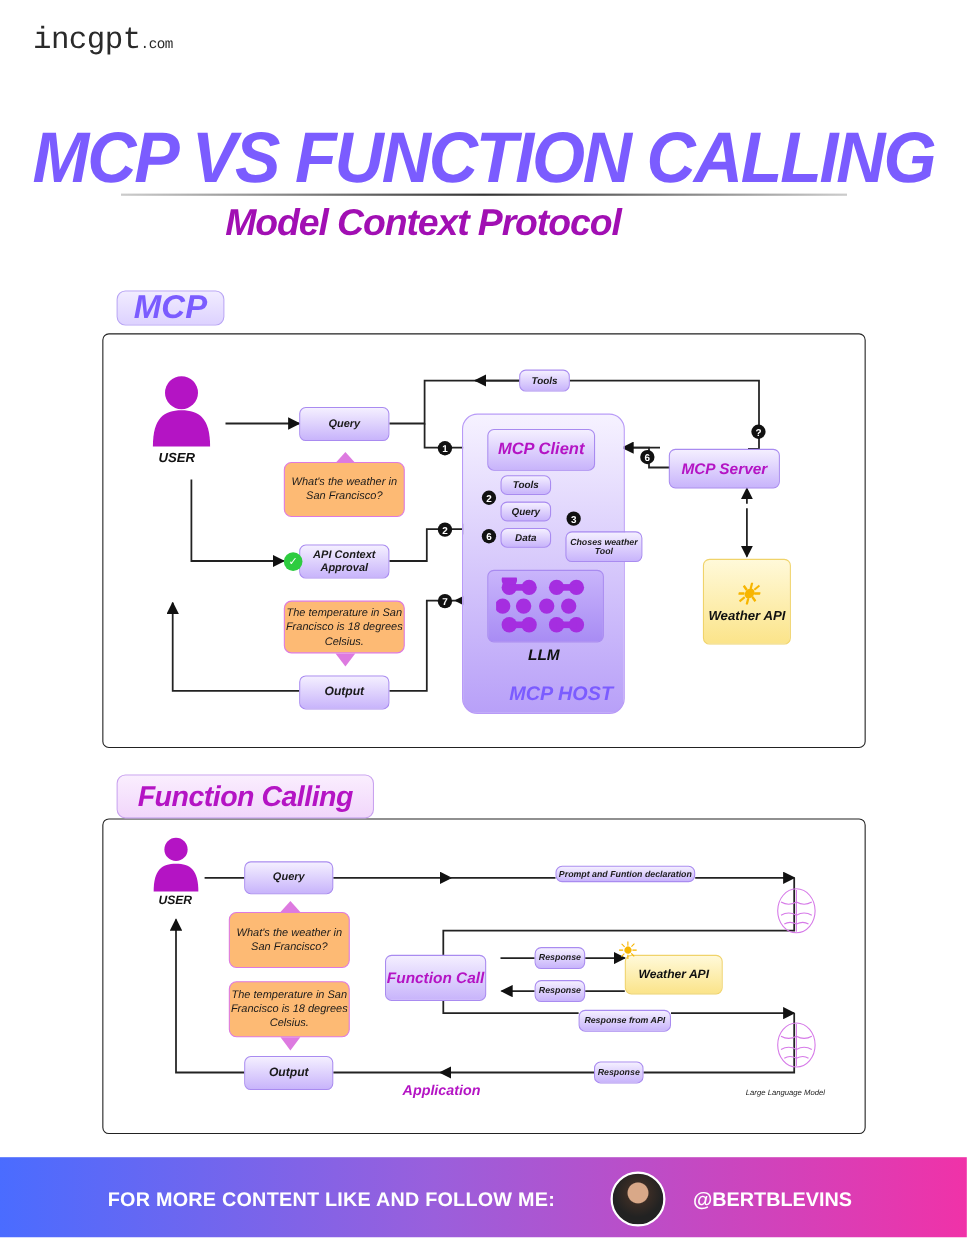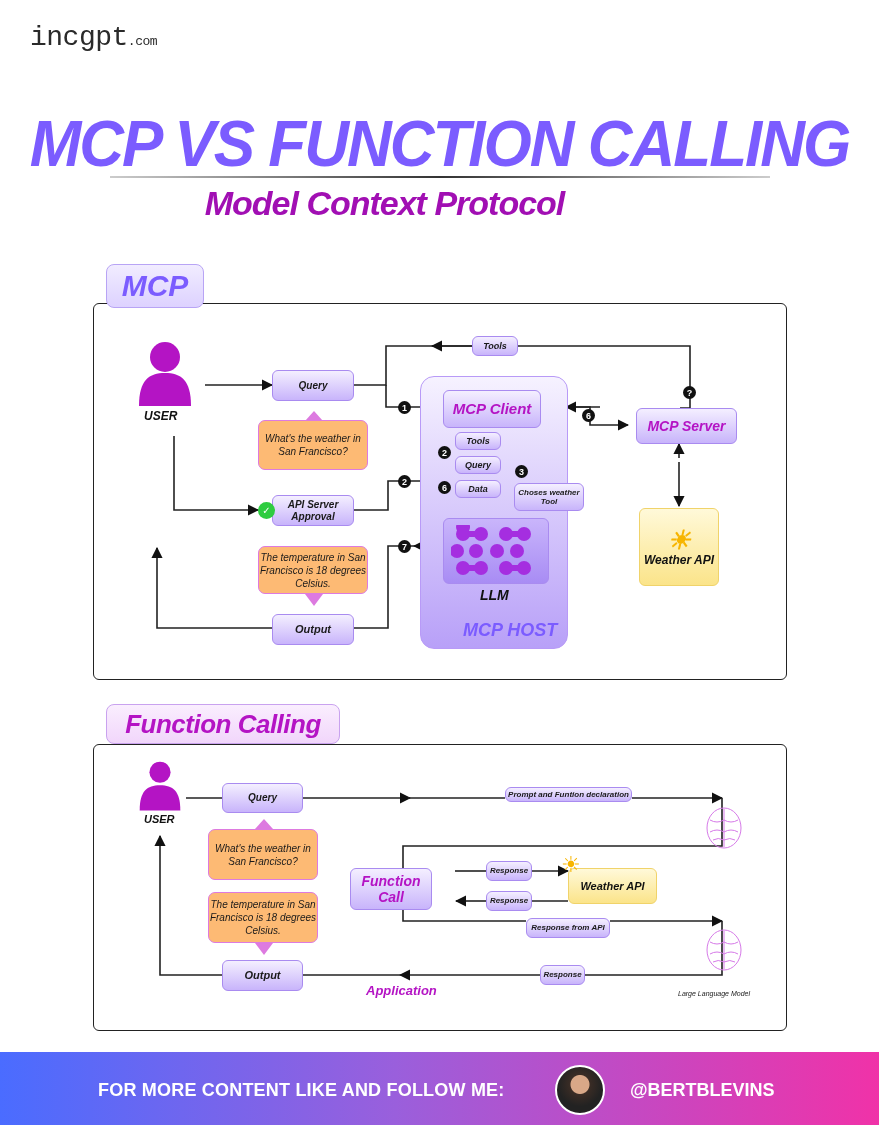--- a/index.html
+++ b/index.html
@@ -4,21 +4,21 @@
 <style>
   * { box-sizing: border-box; margin: 0; padding: 0; }
   body { width: 879px; height: 1125px; background: #ffffff; position: relative; overflow: hidden; font-family: "Liberation Sans", sans-serif; }
   .abs { position: absolute; }
   .logo { left: 30px; top: 22px; font-family: Liberation Mono, monospace; font-size: 28px; color: #2a2a2a; letter-spacing: -0.5px; }
   .logo small { font-size: 13px; }
   .title { left: 0; width: 879px; top: 108px; text-align: center; font-family: "Liberation Sans", sans-serif; font-weight: 900; font-style: italic; font-size: 62px; color: #7b5cff; letter-spacing: -2px; transform: scaleY(1.05); }
   .title-rule { left: 110px; top: 176px; width: 660px; height: 2px; background: linear-gradient(90deg, #ccc, #333 50%, #ccc); }
   .subtitle { left: 0; width: 769px; top: 184px; text-align: center; font-weight: 700; font-style: italic; font-size: 34px; color: #a10fb3; letter-spacing: -1px; }
   .sec-tab { border-radius: 8px; font-weight: 700; font-style: italic; display: flex; align-items: center; justify-content: center; border: 1.5px solid #c9a2ef; }
-  .tab-mcp { left: 106px; top: 264px; width: 98px; height: 44px; background: linear-gradient(#f1ecff, #ddd2ff); color: #7b5cff; font-size: 30px; border-color: #b8a4f5; }
+  .tab-mcp { left: 106px; top: 264px; width: 98px; height: 32px; background: linear-gradient(#f1ecff, #ddd2ff); color: #7b5cff; font-size: 30px; border-color: #b8a4f5; }
   .tab-fc { left: 106px; top: 704px; width: 234px; height: 40px; background: linear-gradient(#faeefe, #f1d6fb); color: #b414c4; font-size: 26px; letter-spacing: -0.5px; }
   .frame { border: 1.5px solid #222; border-radius: 6px; background: #fff; }
   .frame-mcp { left: 93px; top: 303px; width: 694px; height: 377px; }
   .frame-fc { left: 93px; top: 744px; width: 694px; height: 287px; }
   .box { position: absolute; border-radius: 6px; border: 1.5px solid #a98bf0; background: linear-gradient(#f4efff, #c8b4fb); color: #1a1a1a; font-style: italic; font-weight: 600; display: flex; align-items: center; justify-content: center; text-align: center; line-height: 1.15; }
   .bubble { position: absolute; border-radius: 7px; border: 1.5px solid #dd7ae0; background: #fdba74; color: #1a1a1a; font-style: italic; font-size: 10px; display: flex; align-items: center; justify-content: center; text-align: center; line-height: 1.3; }
   .host { position: absolute; border-radius: 14px; border: 1.5px solid #b89af7; background: linear-gradient(#f6f2ff, #b8a0f8); }
   .magenta { color: #b414c4; }
   .lbl { position: absolute; font-weight: 700; font-style: italic; color: #111; }
   .num { position: absolute; width: 13px; height: 13px; border-radius: 50%; background: #111; color: #fff; font-size: 9px; font-weight: 700; display: flex; align-items: center; justify-content: center; }
@@ -93,21 +93,21 @@
       <circle cx="28" cy="17" r="15" fill="#b414c4"></circle>
       <path d="M2,66 C2,40 12,33 28,33 C44,33 54,40 54,66 Z" fill="#b414c4"></path>
     </svg>
 </div>
 <div class="lbl" style="left:144px;top:409px;font-size:12px;">USER</div>
 
 <div class="box" style="left:272px;top:370px;width:82px;height:31px;font-size:10px;">Query</div>
 <div class="bubble" style="left:258px;top:420px;width:110px;height:50px;">What's the weather in San Francisco?</div>
 <div class="abs" style="left:305px;top:411px;width:0;height:0;border-left:9px solid transparent;border-right:9px solid transparent;border-bottom:10px solid #dd7ae0;"></div>
 
-<div class="box" style="left:272px;top:495px;width:82px;height:31px;font-size:10px;">API Server Approval</div>
+<div class="box" style="left:272px;top:495px;width:82px;height:31px;font-size:10px;">API Context Approval</div>
 <div class="abs" style="left:258px;top:502px;width:17px;height:17px;border-radius:50%;background:#2ecc40;color:#fff;font-size:10px;display:flex;align-items:center;justify-content:center;">✓</div>
 
 <div class="bubble" style="left:258px;top:546px;width:110px;height:48px;">The temperature in San Francisco is 18 degrees Celsius.</div>
 <div class="abs" style="left:305px;top:594px;width:0;height:0;border-left:9px solid transparent;border-right:9px solid transparent;border-top:12px solid #dd7ae0;"></div>
 <div class="box" style="left:272px;top:614px;width:82px;height:31px;font-size:11px;">Output</div>
 
 <div class="box" style="left:472px;top:336px;width:46px;height:20px;font-size:9px;">Tools</div>
 
 <div class="host" style="left:420px;top:376px;width:148px;height:273px;"></div>
 <div class="lbl" style="left:463px;top:620px;font-size:18px;color:#7b5cff;">MCP HOST</div>
@@ -136,21 +136,21 @@
         <circle cx="30" cy="43" r="7"></circle>
         <rect x="12" y="40" width="18" height="6"></rect>
       <circle cx="55" cy="43" r="7"></circle>
         <circle cx="73" cy="43" r="7"></circle>
         <rect x="55" y="40" width="18" height="6"></rect>
     </g>
   </svg>
 </div>
 <div class="lbl" style="left:480px;top:587px;font-size:14px;">LLM</div>
 
-<div class="box magenta" style="left:636px;top:408px;width:101px;height:36px;font-size:14px;">MCP Server</div>
+<div class="box magenta" style="left:608px;top:408px;width:101px;height:36px;font-size:14px;">MCP Server</div>
 <div class="weather" style="left:639px;top:508px;width:80px;height:78px;font-size:12px;">
   <span style="font-size:26px;color:#f7b500;line-height:1;">☀</span>
   <span>Weather API</span>
 </div>
 
 <div class="num" style="left:398px;top:401px;">1</div>
 <div class="num" style="left:438px;top:446px;">2</div>
 <div class="num" style="left:398px;top:475px;">2</div>
 <div class="num" style="left:515px;top:465px;">3</div>
 <div class="num" style="left:438px;top:481px;">6</div>
@@ -169,21 +169,21 @@
 <div class="box" style="left:222px;top:783px;width:81px;height:30px;font-size:10px;">Query</div>
 <div class="bubble" style="left:208px;top:829px;width:110px;height:51px;">What's the weather in San Francisco?</div>
 <div class="abs" style="left:255px;top:819px;width:0;height:0;border-left:9px solid transparent;border-right:9px solid transparent;border-bottom:10px solid #dd7ae0;"></div>
 
 <div class="bubble" style="left:208px;top:892px;width:110px;height:51px;">The temperature in San Francisco is 18 degrees Celsius.</div>
 <div class="abs" style="left:255px;top:943px;width:0;height:0;border-left:9px solid transparent;border-right:9px solid transparent;border-top:12px solid #dd7ae0;"></div>
 <div class="box" style="left:222px;top:960px;width:81px;height:31px;font-size:11px;">Output</div>
 
 <div class="box" style="left:505px;top:787px;width:127px;height:15px;font-size:8px;">Prompt and Funtion declaration</div>
 
-<div class="box magenta" style="left:350px;top:868px;width:82px;height:42px;font-size:14px;">Function Call</div>
+<div class="box magenta" style="left:350px;top:868px;width:92px;height:42px;font-size:14px;">Function Call</div>
 <div class="box" style="left:486px;top:861px;width:46px;height:20px;font-size:8px;">Response</div>
 <div class="box" style="left:486px;top:891px;width:46px;height:20px;font-size:8px;">Response</div>
 <div class="weather" style="left:568px;top:868px;width:89px;height:36px;font-size:11px;">Weather API</div>
 <div class="abs" style="left:561px;top:854px;font-size:22px;color:#f7b500;line-height:1;">☀</div>
 <div class="box" style="left:526px;top:918px;width:84px;height:20px;font-size:8px;">Response from API</div>
 
 <div class="box" style="left:540px;top:965px;width:45px;height:20px;font-size:8px;">Response</div>
 <div class="lbl magenta" style="left:366px;top:983px;font-size:13px;color:#b414c4;">Application</div>
 
 <div class="abs" style="left:705px;top:806px;width:38px;height:44px;">

